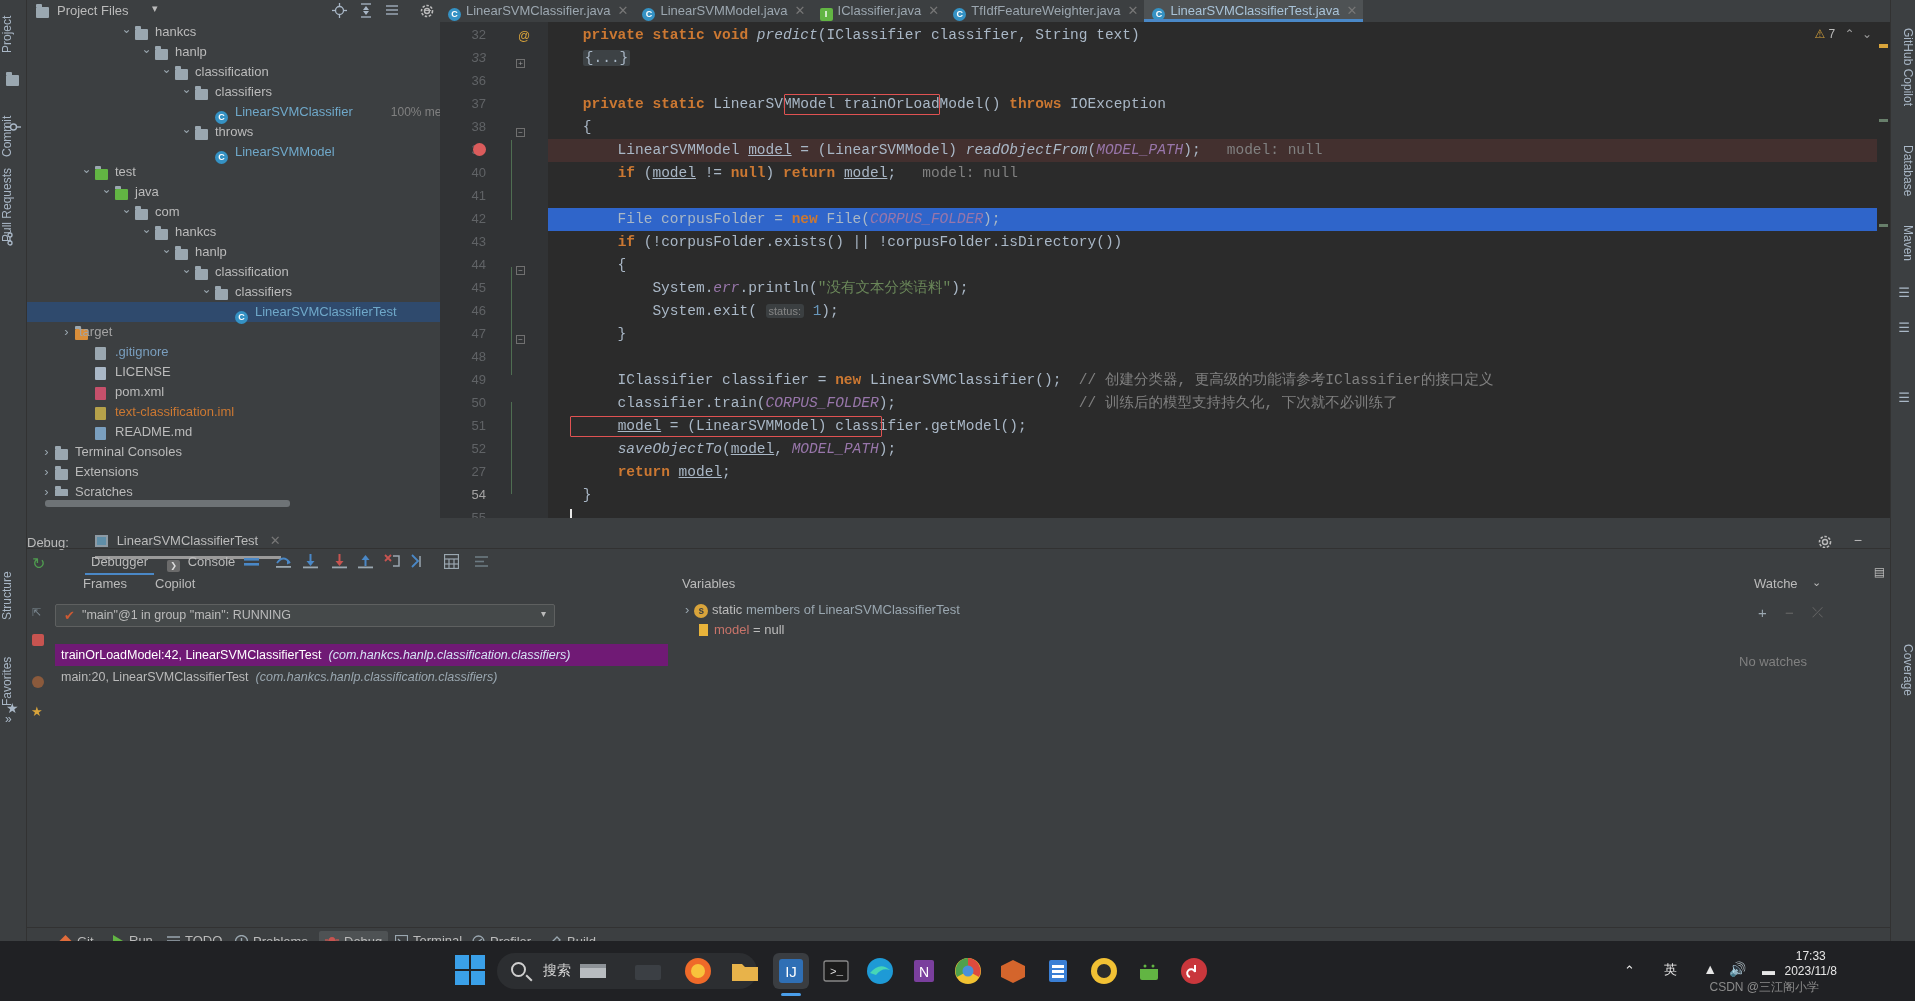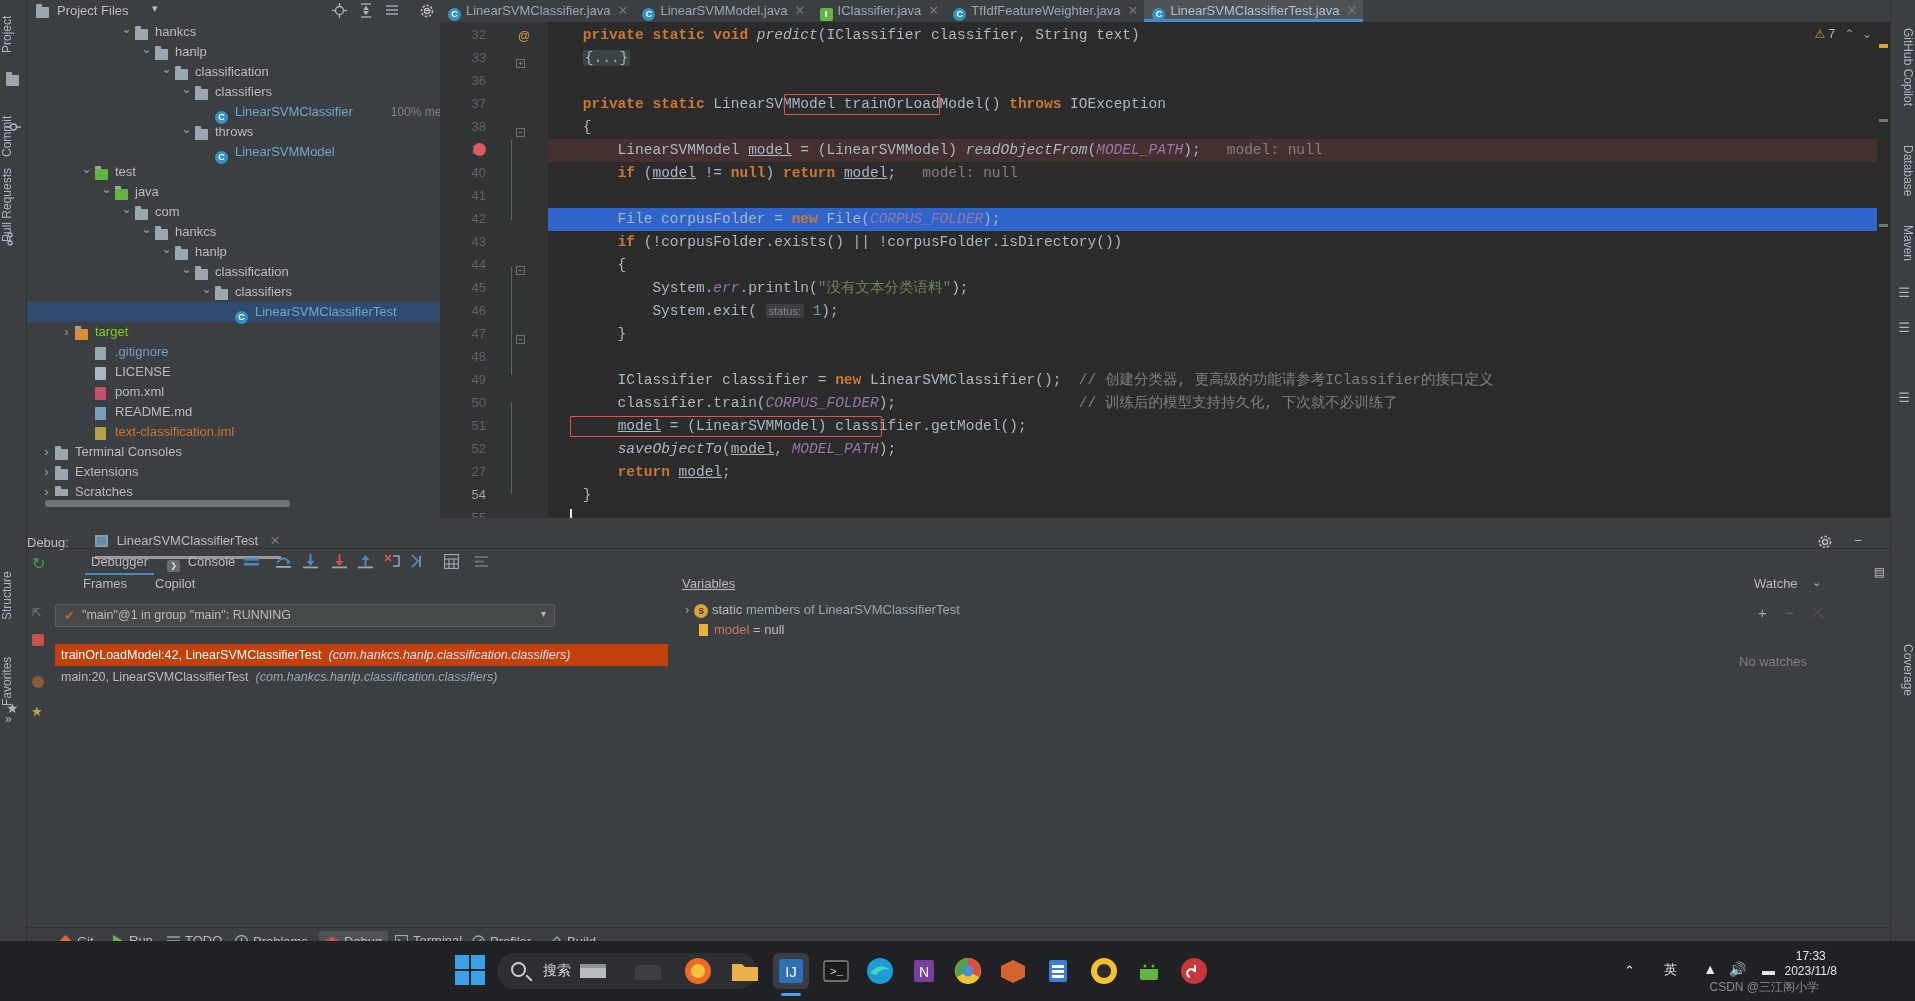--- a/index.html
+++ b/index.html
@@ -123,21 +123,21 @@
   .dtab.active:after { content:''; position:absolute; left:-6px; bottom:-6px; width:calc(100% + 12px); height:2px; background:#4a88c7; }
 
   #framespane { position:absolute; left:28px; top:58px; width:620px; height:145px; }
   .paneheader { font-size:13px; color:#bbbbbb; }
   #threadsel {
     position:absolute; left:28px; top:86px; width:500px; height:23px;
     background:#45494a; border:1px solid #5e6060; border-radius:2px;
   }
   #threadsel .txt { position:absolute; left:26px; top:3px; font-size:12.5px; color:#bbbbbb; }
   .frame-row { position:absolute; left:28px; width:613px; height:22px; line-height:22px; font-size:12.5px; }
-  .frame-row.sel { background:#c2410c; color:#fff; }
+  .frame-row.sel { background:#701a75; color:#fff; }
   .frame-row .it { font-style:italic; }
 
   #varspane { position:absolute; left:655px; top:58px; width:880px; height:145px; }
   .var-row { position:absolute; font-size:13px; }
   .stat-ico { display:inline-block; width:14px; height:14px; border-radius:50%; background:#d9a43b; color:#3c3f41; font-size:10px; line-height:14px; text-align:center; font-weight:bold; }
 
   #watchpane { position:absolute; right:26px; top:58px; width:110px; }
 
   
   #bottombar { position:absolute; left:27px; top:927px; width:1863px; height:26px; background:#3c3f41; border-top:1px solid #323232; }
@@ -332,41 +332,41 @@
           <span class="ti" style="left:188px;"><span class="folder-ico"></span></span>
           <span class="tlabel" style="left:208px;color:#bbbbbb;">classifiers</span>
         </div>
         <div class="trow sel">
           <span class="ti" style="left:208px;"><span class="cls-ico">C</span></span>
           <span class="tlabel" style="left:228px;color:#6fa8c9;">LinearSVMClassifierTest</span>
         </div>
         <div class="trow">
           <span class="arrow " style="left:34px;"></span>
           <span class="ti" style="left:48px;"><span class="folder-ico" style="background:#d98e3a;"></span></span>
-          <span class="tlabel" style="left:68px;color:#84cc16;text-align:center;">target</span>
+          <span class="tlabel" style="left:52px;color:#a3a3a3;text-align:center;">target</span>
         </div>
         <div class="trow">
           <span class="ti" style="left:68px;"><span class="file-ico" style="background:#9aa7b0;"></span></span>
           <span class="tlabel" style="left:88px;color:#7a9fbf;">.gitignore</span>
         </div>
         <div class="trow">
           <span class="ti" style="left:68px;"><span class="file-ico"></span></span>
           <span class="tlabel" style="left:88px;color:#bbbbbb;">LICENSE</span>
         </div>
         <div class="trow">
           <span class="ti" style="left:68px;"><span class="file-ico" style="background:#c6506b;"></span></span>
           <span class="tlabel" style="left:88px;color:#bbbbbb;">pom.xml</span>
         </div>
         <div class="trow">
+          <span class="ti" style="left:68px;"><span class="file-ico" style="background:#b5a14a;"></span></span>
+          <span class="tlabel" style="left:88px;color:#cc7832;">text-classification.iml</span>
+        </div>
+        <div class="trow">
           <span class="ti" style="left:68px;"><span class="file-ico" style="background:#7a9fbf;"></span></span>
           <span class="tlabel" style="left:88px;color:#bbbbbb;">README.md</span>
-        </div>
-        <div class="trow">
-          <span class="ti" style="left:68px;"><span class="file-ico" style="background:#b5a14a;"></span></span>
-          <span class="tlabel" style="left:88px;color:#cc7832;">text-classification.iml</span>
         </div>
         <div class="trow">
           <span class="arrow " style="left:14px;"></span>
           <span class="ti" style="left:28px;"><span class="folder-ico"></span></span>
           <span class="tlabel" style="left:48px;color:#bbbbbb;">Terminal Consoles</span>
         </div>
         <div class="trow">
           <span class="arrow " style="left:14px;"></span>
           <span class="ti" style="left:28px;"><span class="folder-ico"></span></span>
           <span class="tlabel" style="left:48px;color:#bbbbbb;">Extensions</span>
@@ -571,21 +571,21 @@
 
     <div id="threadsel">
       <span style="position:absolute;left:8px;top:3px;color:#cc5a33;font-size:13px;">✔</span>
       <span class="txt">"main"@1 in group "main": RUNNING</span>
       <span style="position:absolute;right:8px;top:3px;color:#bbb;font-size:10px;">▾</span>
     </div>
 
     <div id="frameslist"></div>
 
     <div id="varspane">
-      <span class="paneheader" style="position:absolute;left:0px;top:0px;text-decoration:underline;">Variables</span>
+      <span class="paneheader" style="position:absolute;left:0px;top:0px;">Variables</span>
     </div>
     <div id="varslist"></div>
 
     <div id="watchpane">
       <span class="paneheader" style="position:absolute;left:0;top:0px;">Watche</span>
       <span style="position:absolute;left:58px;top:0px;color:#bbb;font-size:11px;">⌄</span>
       <span style="position:absolute;left:4px;top:28px;color:#9aa7b0;font-size:15px;">+</span>
       <span style="position:absolute;left:31px;top:28px;color:#676767;font-size:15px;">−</span>
       <span style="position:absolute;left:58px;top:28px;color:#676767;font-size:14px;">⤫</span>
       <span style="position:absolute;left:-15px;top:78px;color:#808080;font-size:13px;white-space:nowrap;">No watches</span>

